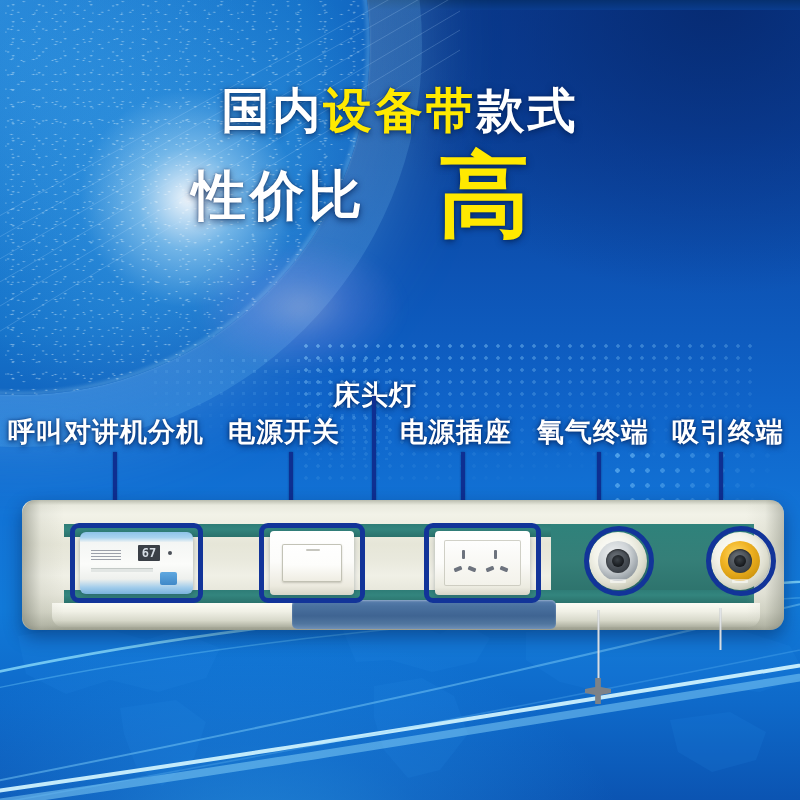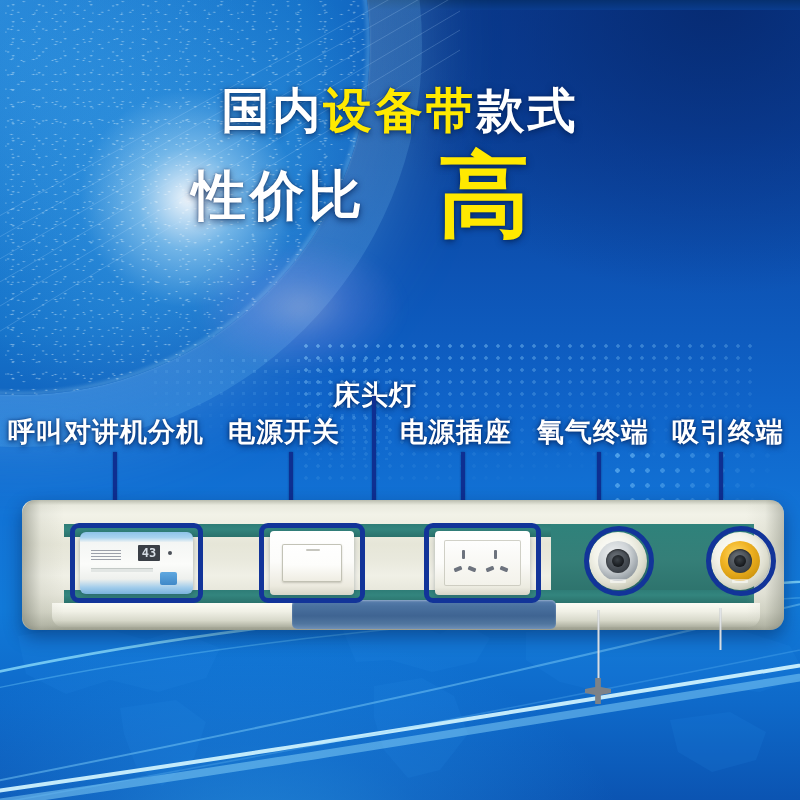--- a/index.html
+++ b/index.html
@@ -408,21 +408,21 @@
   <div class="stripe top"></div>
   <div class="teal-block"></div>
   <div class="stripe bot"></div>
   <div class="rail"></div>
   <div class="lamp"></div>
   <div class="cap-l"></div>
   <div class="cap-r"></div>
 
   <div class="comp intercom">
     <div class="ic-grille"></div>
-    <div class="ic-lcd">43</div>
+    <div class="ic-lcd">67</div>
     <div class="ic-led"></div>
     <div class="ic-slot"></div>
     <div class="ic-btn"></div>
   </div>
 
   <div class="comp switch">
     <div class="sw-key">
       <div class="sw-mark"></div>
     </div>
   </div>

